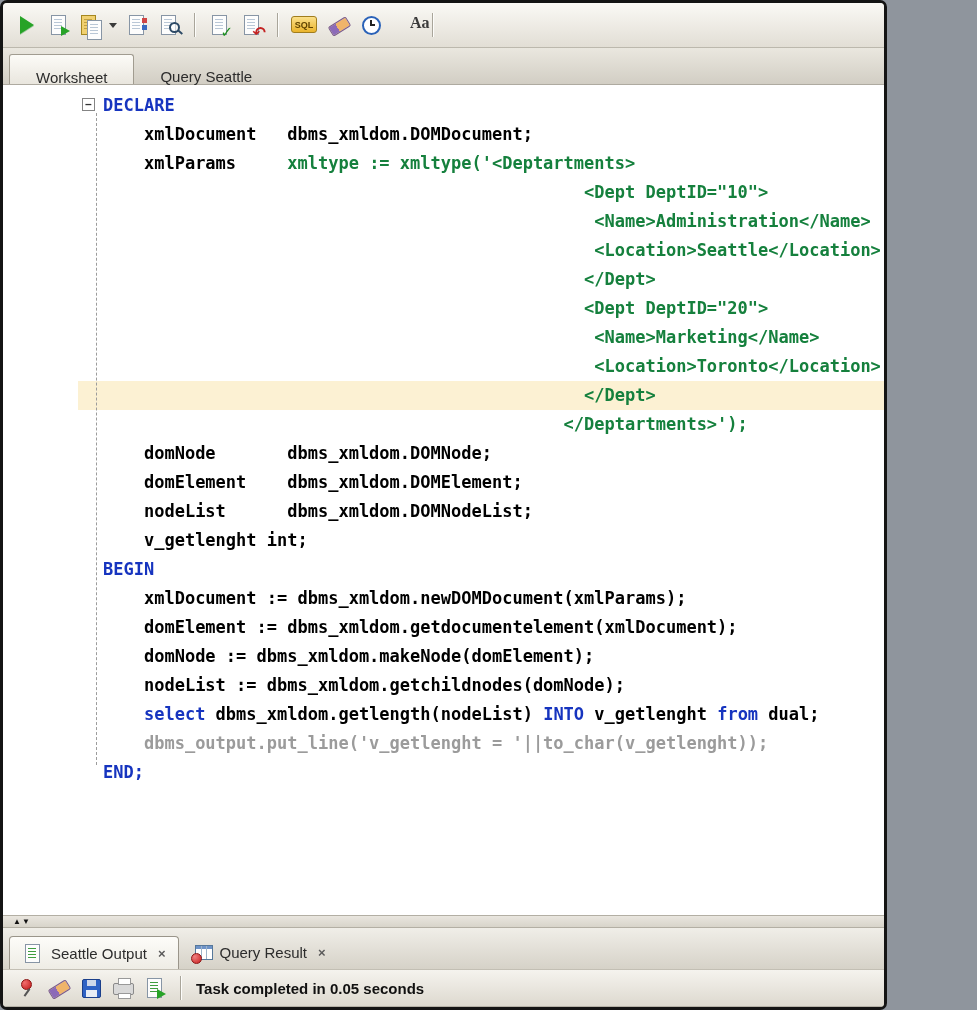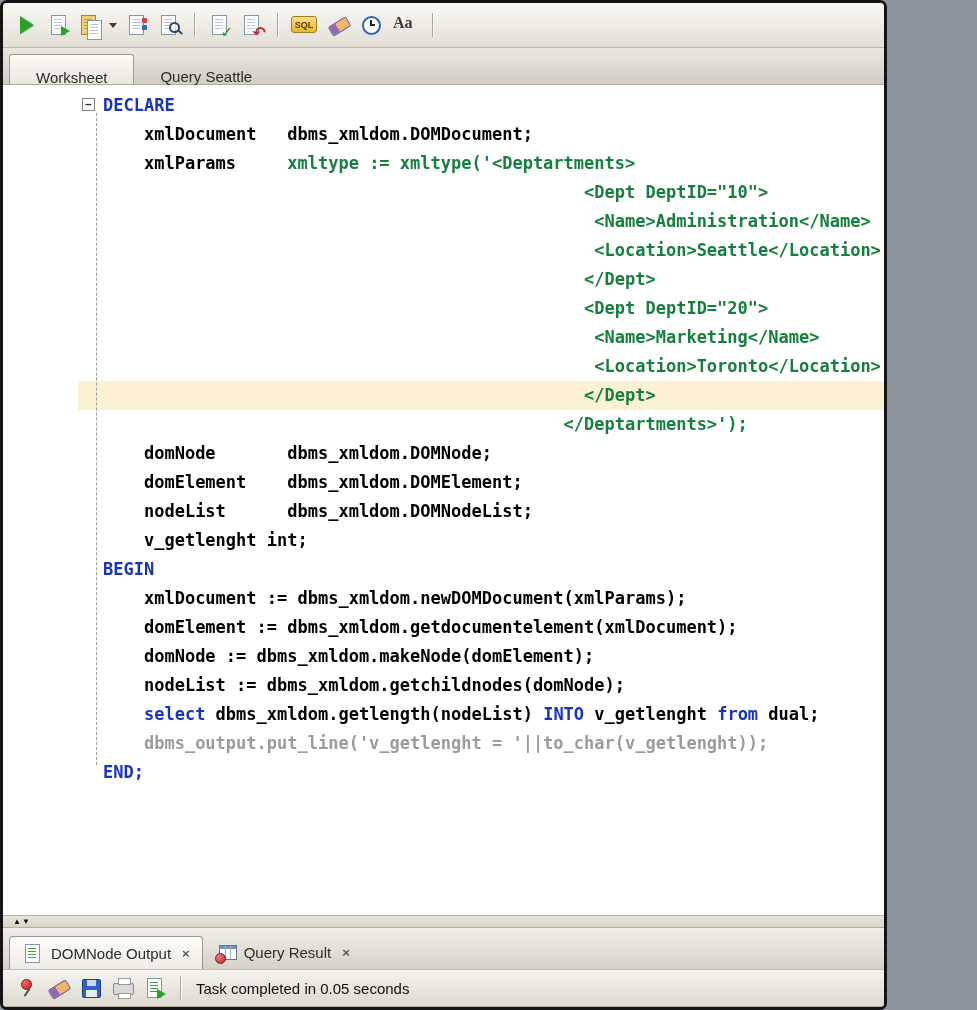--- a/index.html
+++ b/index.html
@@ -36,21 +36,21 @@
   .x-check::after{content:"✓";position:absolute;right:0px;bottom:-3px;font:700 15px "DejaVu Sans",sans-serif;color:#1d8f1d;}
   .x-roll::after{content:"↶";position:absolute;right:-1px;bottom:-4px;font:700 16px "DejaVu Sans",sans-serif;color:#c42222;}
   .x-sql{position:absolute;left:1px;top:4px;width:26px;height:17px;background:linear-gradient(#fbe08a,#eab42c);
           border:1px solid #a07d1e;border-radius:3px;font:700 9px/16px "Liberation Sans",sans-serif;
           color:#5f4300;text-align:center;box-sizing:border-box;}
   .x-eraser{position:absolute;left:3px;top:9px;width:19px;height:9px;border:1px solid #7a5a8a;border-radius:2px;
           background:linear-gradient(90deg,#8c6ab8 0 38%,#f0b46a 38%);transform:rotate(-32deg);}
   .x-clock{position:absolute;left:4px;top:4px;width:15px;height:15px;border:2px solid #2a62b8;border-radius:50%;background:#fff;}
   .x-clock::before{content:"";position:absolute;left:6px;top:2px;width:2px;height:5px;background:#222;}
   .x-clock::after{content:"";position:absolute;left:6px;top:6px;width:5px;height:2px;background:#222;}
-  .x-aa{position:absolute;left:3px;top:2px;font:700 16px "Liberation Serif",serif;color:#3a3a3a;}
+  .x-aa{position:absolute;left:20px;top:2px;font:700 16px "Liberation Serif",serif;color:#3a3a3a;}
   .x-pin-head{position:absolute;left:7px;top:4px;width:9px;height:9px;background:radial-gradient(circle at 30% 30%,#f26d6d,#c11818);
           border:1px solid #8a1111;border-radius:50%;}
   .x-pin-stick{position:absolute;left:12px;top:13px;width:2px;height:9px;background:#555;transform:rotate(35deg);}
   .x-floppy{position:absolute;left:4px;top:4px;width:17px;height:17px;background:#2f62c4;border:1px solid #1b3f8a;border-radius:2px;}
   .x-floppy::before{content:"";position:absolute;left:4px;top:0;width:9px;height:6px;background:#cfd8ea;}
   .x-floppy::after{content:"";position:absolute;left:3px;bottom:0;width:11px;height:7px;background:#e8edf5;}
   .x-printer{position:absolute;left:3px;top:8px;width:19px;height:10px;background:#d9d9d9;border:1px solid #8a8a8a;border-radius:2px;}
   .x-printer::before{content:"";position:absolute;left:4px;top:-6px;width:11px;height:5px;background:#fff;border:1px solid #999;}
   .x-printer::after{content:"";position:absolute;left:4px;bottom:-5px;width:11px;height:4px;background:#fff;border:1px solid #999;}
   
@@ -83,21 +83,21 @@
   .bt-ico{position:relative;width:22px;height:22px;display:inline-block;flex:none;}
   .bt-ico .x-pg{left:3px;top:2px;width:13px;height:17px;}
   .x-grid{position:absolute;left:4px;top:3px;width:16px;height:13px;background:#fff;border:1px solid #56789a;}
   .x-grid::before{content:"";position:absolute;left:0;top:0;right:0;height:3px;background:#6e93c8;}
   .x-grid::after{content:"";position:absolute;left:5px;top:0;bottom:0;width:1px;background:#9db4ca;box-shadow:5px 0 0 #9db4ca;}
   .x-ball{position:absolute;left:0;top:11px;width:9px;height:9px;border-radius:50%;border:1px solid #8a1414;
           background:radial-gradient(circle at 30% 30%,#f08080,#c81e1e);}
   
   .out-toolbar{height:38px;flex:none;background:linear-gradient(#f5f3ee,#ddd9cf);border-top:1px solid #c3bfb4;
                border-bottom:1px solid #b5b1a6;display:flex;align-items:center;padding:0 8px;box-sizing:border-box;}
-  .status{font-size:15px;font-weight:400;color:#111;margin-left:6px;white-space:nowrap;}
+  .status{font-size:15px;font-weight:700;color:#111;margin-left:6px;white-space:nowrap;}
   .out-area{height:127px;flex:none;background:#fff;padding:7px 8px;box-sizing:border-box;overflow:hidden;}
   .ol{white-space:pre;min-height:21px;font:400 20px/21px "DejaVu Sans Mono",monospace;color:#000;}
 </style>
 </head>
 <body>
 
 <div class="win">
 
   <div class="toolbar">
     <div class="tb-icons" id="toolbar-icons">
@@ -192,21 +192,21 @@
 
   <div class="splitter">
     <span class="split-arrows"><span>▲</span><span>▼</span></span>
   </div>
 
   <div class="btabs">
     <div class="btab active">
       <span class="bt-ico">
           <span class="x-pg green"></span>
         </span>
-      <span>DOMNode Output</span>
+      <span>Seattle Output</span>
       <span class="tab-close">×</span>
     </div>
     <div class="btab">
       <span class="bt-ico">
           <span class="x-grid"></span>
           <span class="x-ball"></span>
         </span>
       <span>Query Result</span>
       <span class="tab-close">×</span>
     </div>

